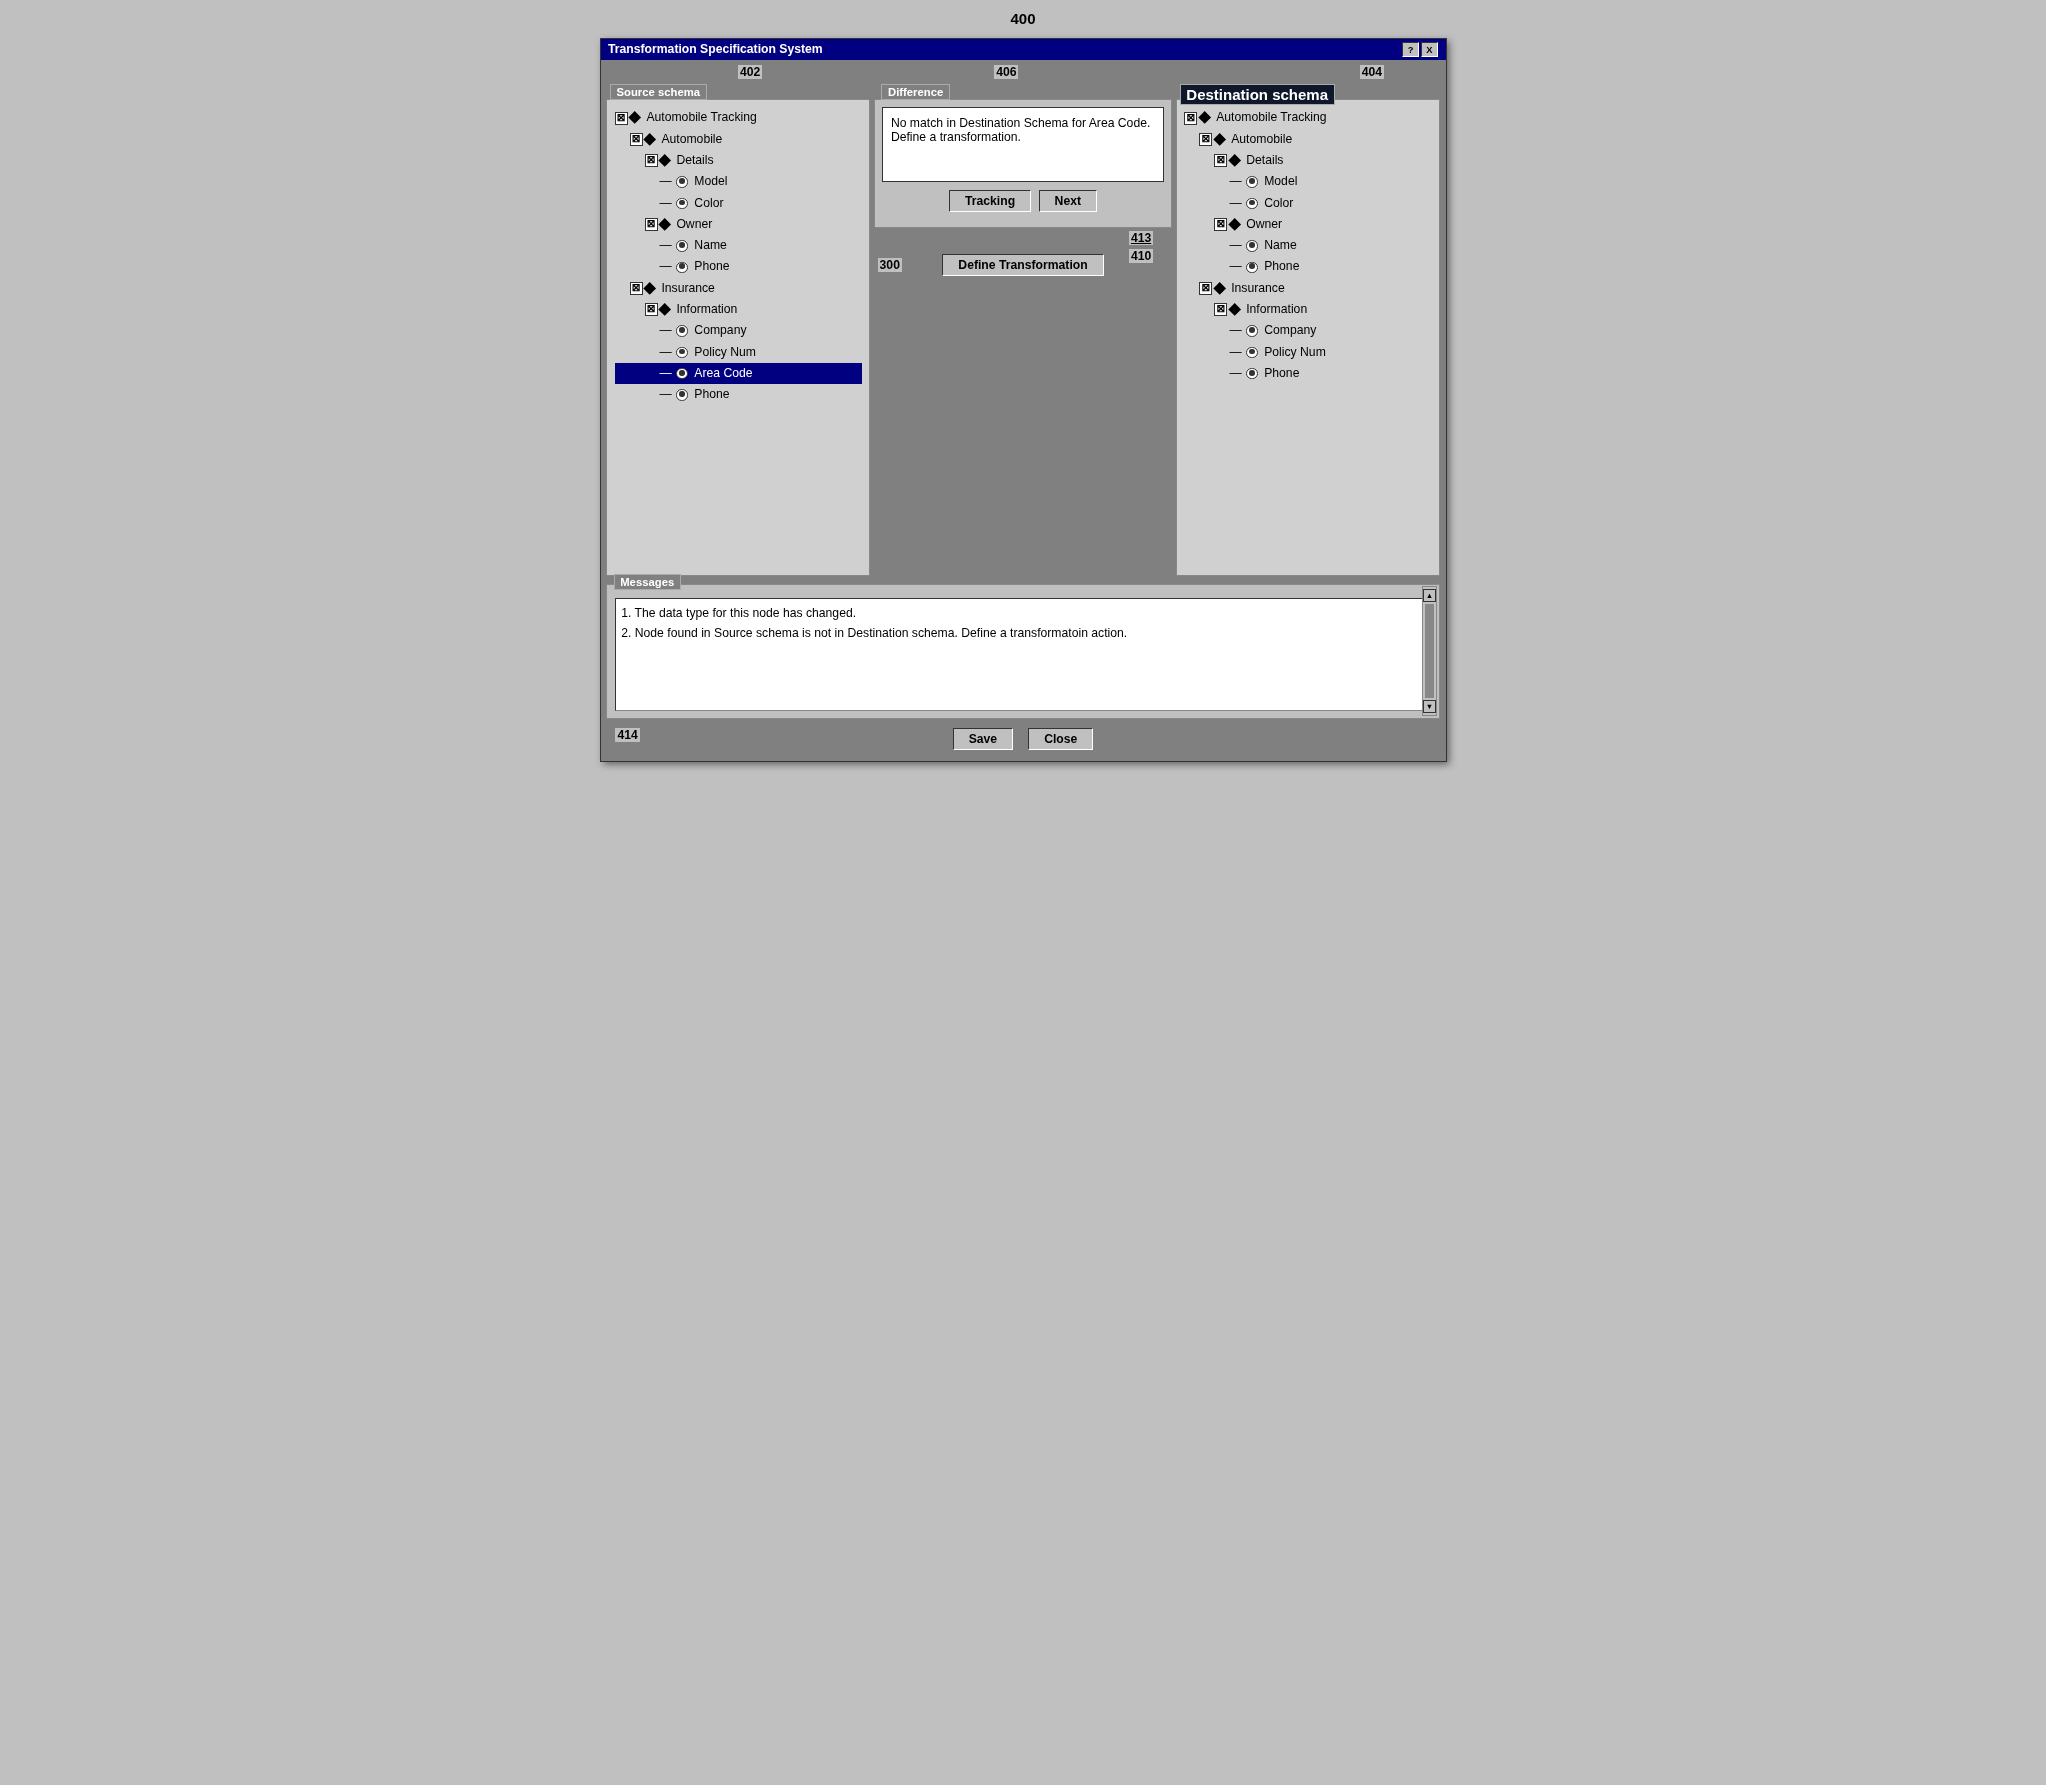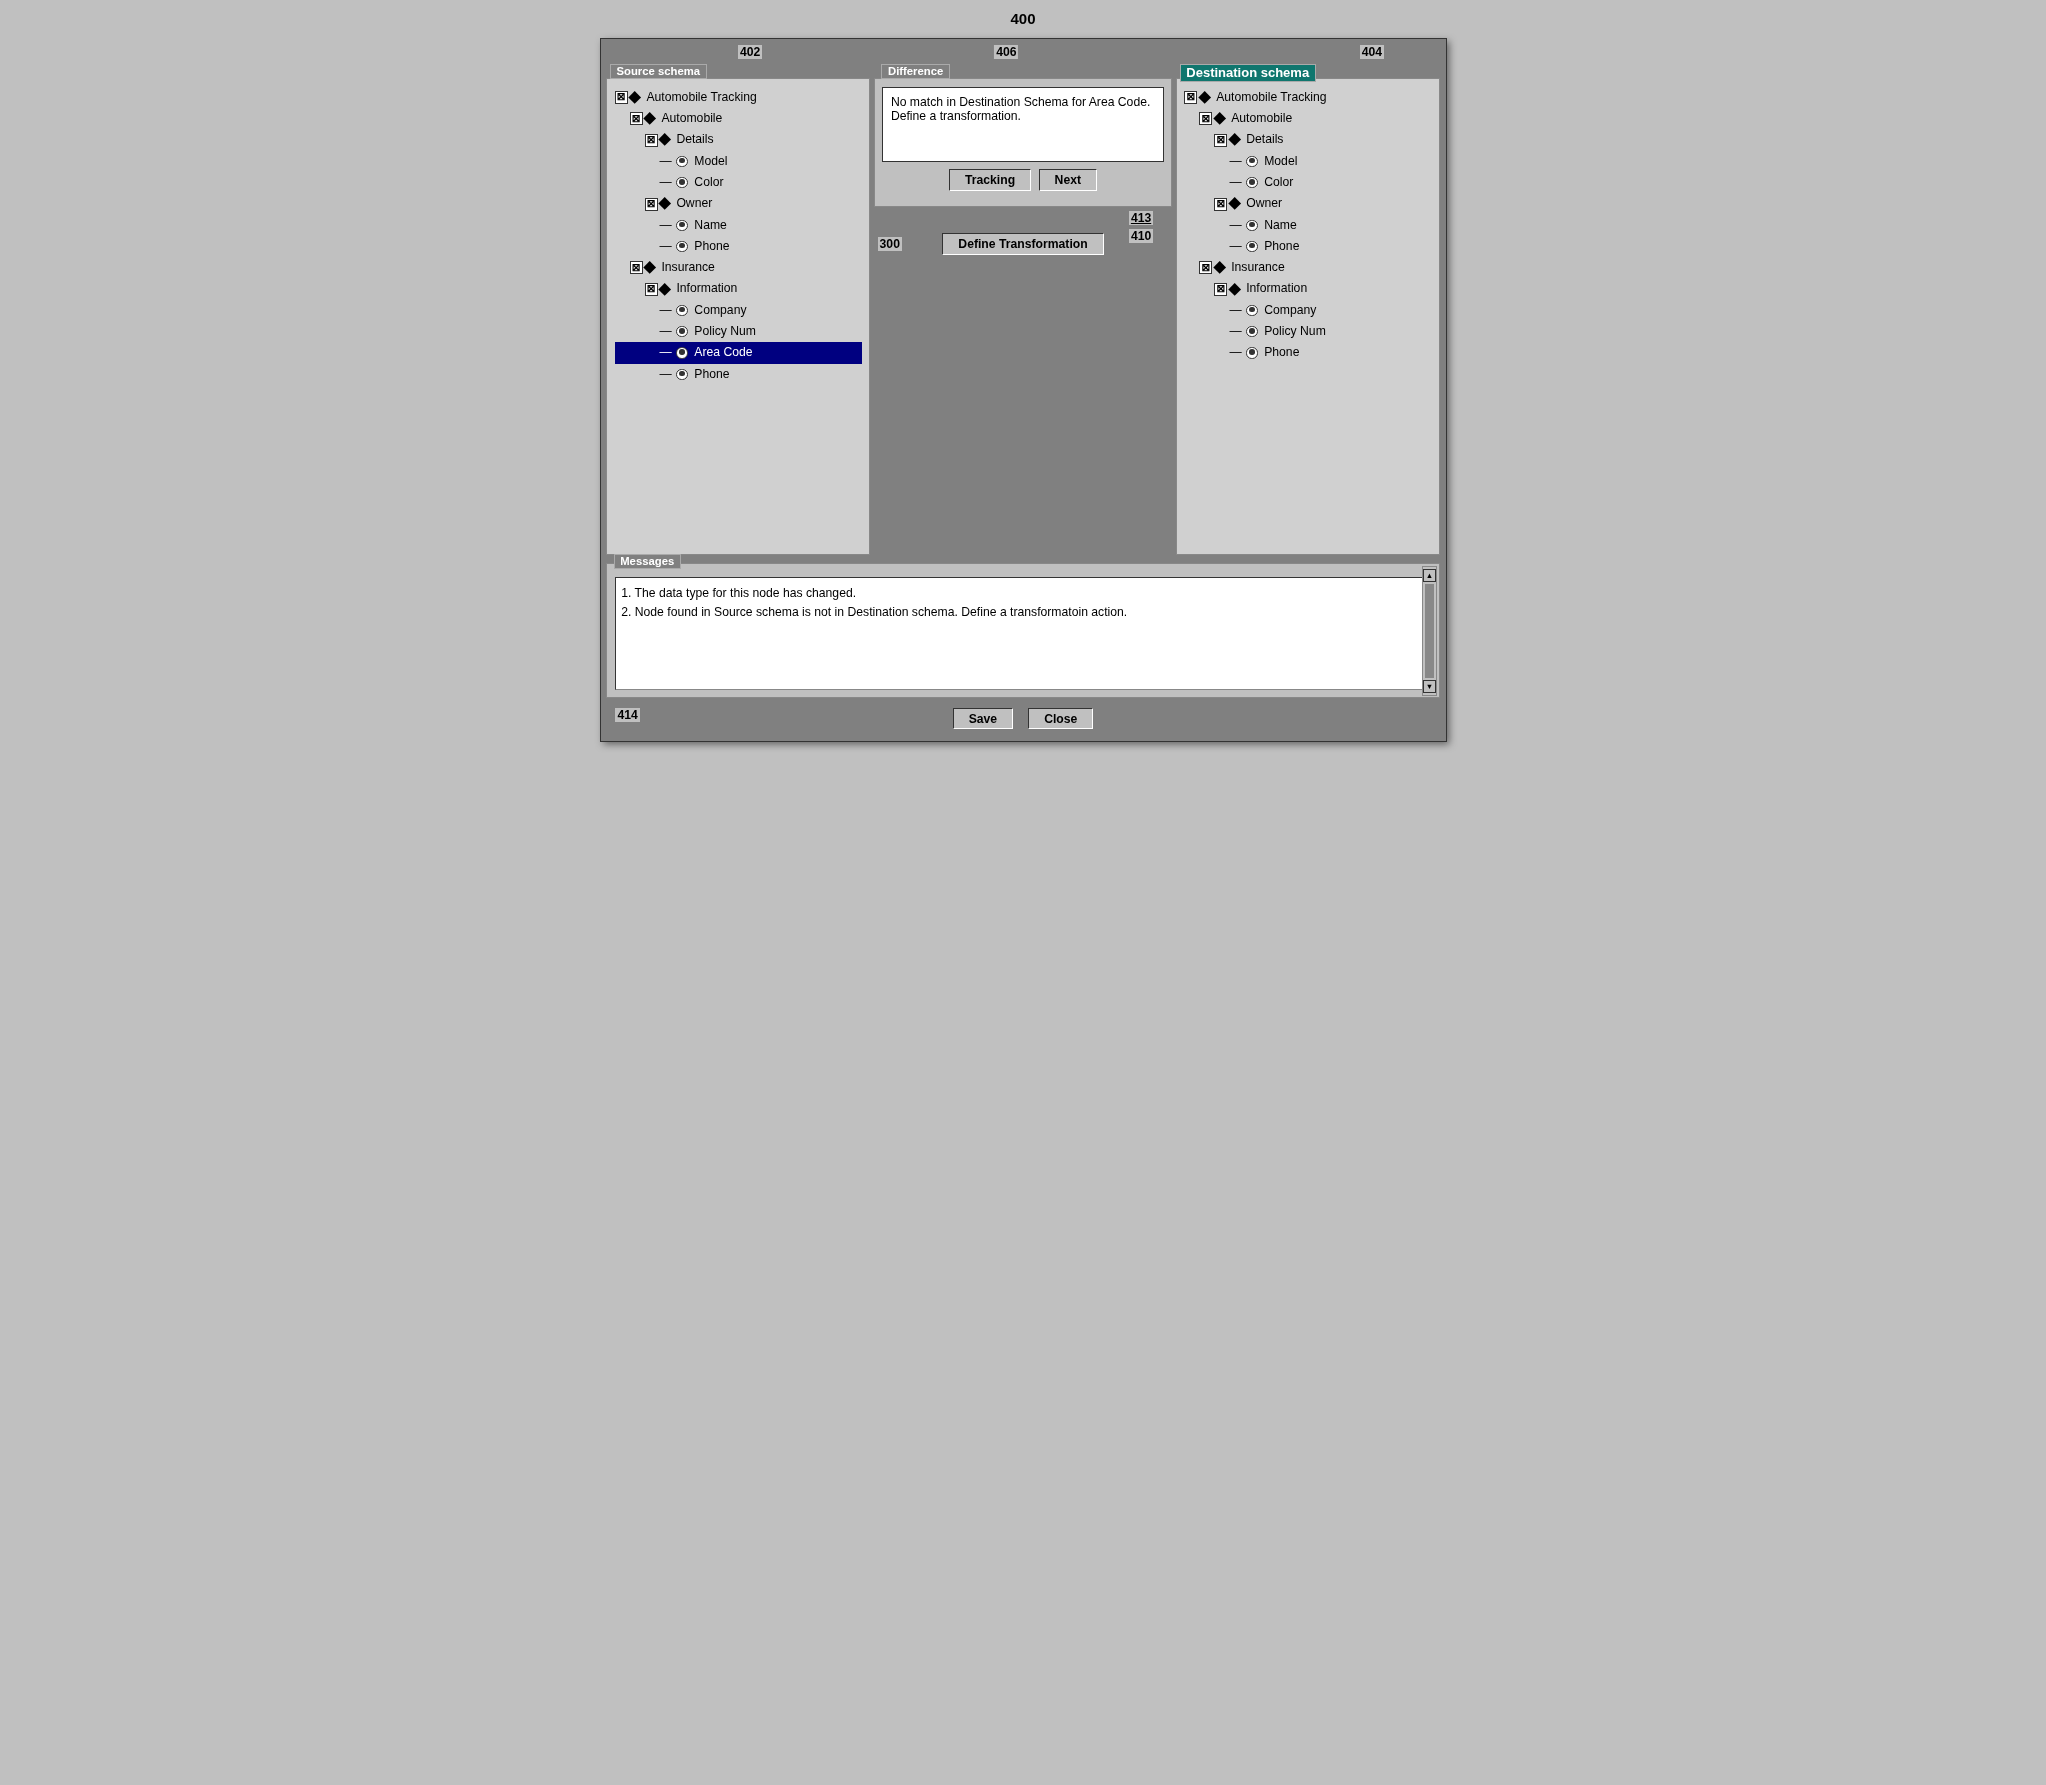--- a/index.html
+++ b/index.html
@@ -297,20 +297,27 @@
   </style>
 </head>
 <body>
 
 <div class="outer-wrapper">
 
   <div class="figure-label">400</div>
 
   <div class="window">
 
+    <div class="title-bar">
+      <span>Transformation Specification System</span>
+      <div class="title-bar-buttons">
+        <div class="title-btn">?</div>
+        <div class="title-btn">X</div>
+      </div>
+    </div>
 
     <div class="main-content">
 
       <div style="position:relative; height:17px;">
         <span class="ref-label" style="left: 132px;">402</span>
         <span class="ref-label" style="right: 56px;">404</span>
         <span class="ref-label" style="left: 48%; transform: translateX(-50%);">406</span>
       </div>
 
       <div class="top-section">
@@ -413,21 +420,21 @@
 
 
           <div style="display:flex; justify-content:center; padding:3.8px 0; position:relative;">
             <span class="ref-label" style="left:3.8px; bottom:7.5px;">300</span>
             <button class="win-button" style="font-weight:bold;">Define Transformation</button>
             <span class="ref-label" style="right:19px; bottom:16px;">410</span>
           </div>
         </div>
 
         <div style="position:relative;">
-          <div style="position:absolute; top:-1.9px; left:3.8px; z-index:2; font-size:13px; font-weight:bold; color:#fff; background:#0f766e; padding:0.9px 5.6px; border:0.9px solid #aaa;">Destination schema</div>
+          <div style="position:absolute; top:-1.9px; left:3.8px; z-index:2; font-size:15px; font-weight:bold; color:#fff; background:#0f172a; padding:0.9px 5.6px; border:0.9px solid #aaa;">Destination schema</div>
           <div class="dest-panel" style="margin-top:13px; height:calc(100% - 13px);">
             <div class="tree" id="dest-tree">
                 <div class="tree-item" style="padding-left: 0px;">
                   <span class="tree-icon-box" style="font-size: 10.4px;">⊠</span>
                   <span class="tree-diamond"></span>
                   <span style="margin-left: 3.8px;">Automobile Tracking</span>
                 </div>
                 <div class="tree-item" style="padding-left: 15px;">
                   <span class="tree-icon-box" style="font-size: 10.4px;">⊠</span>
                   <span class="tree-diamond"></span>

